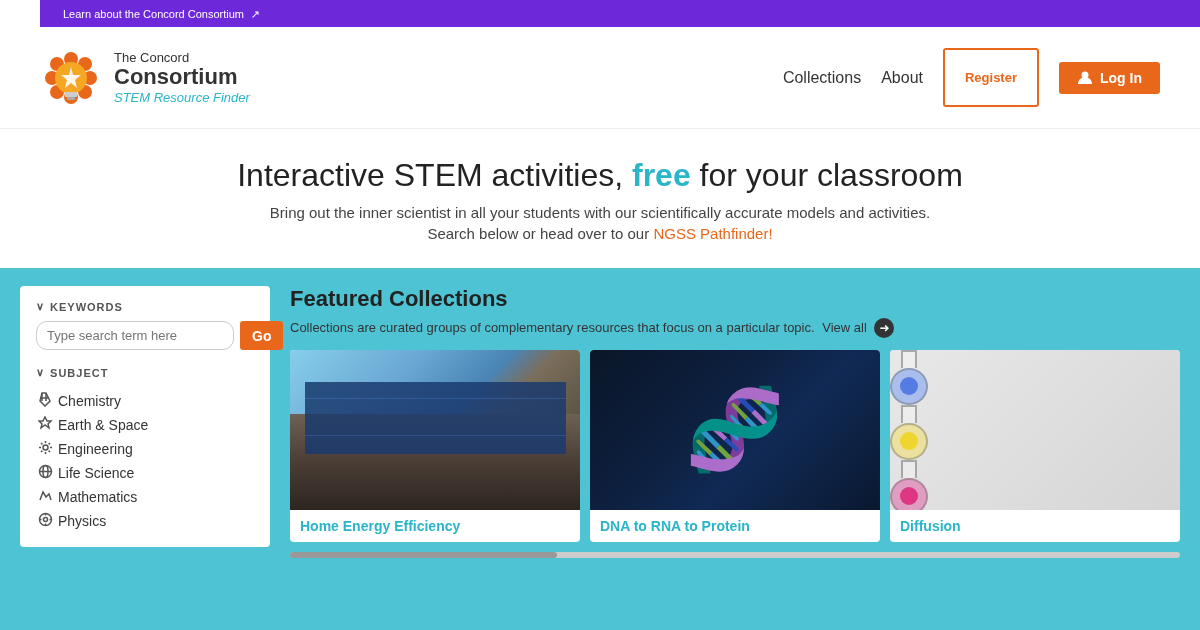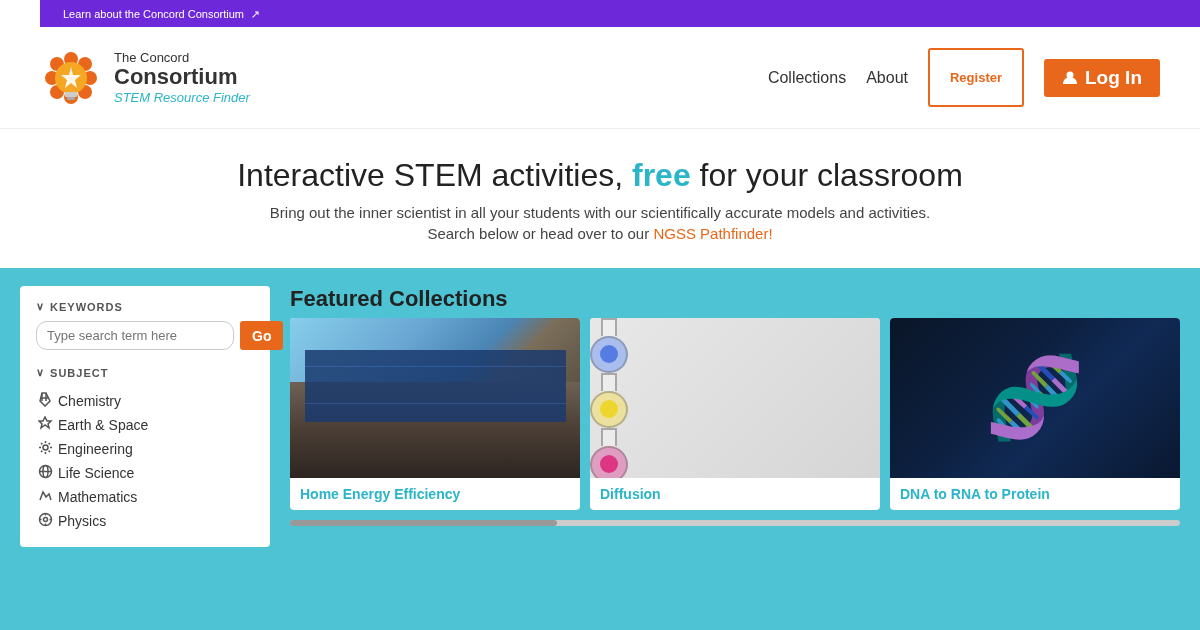--- a/index.html
+++ b/index.html
@@ -70,21 +70,21 @@
       font-size: 13px;
       font-weight: bold;
       cursor: pointer;
       border-radius: 3px;
     }
     .btn-login {
       background: #e8671a;
       color: #fff;
       border: none;
       padding: 8px 18px;
-      font-size: 19px;
+      font-size: 14px;
       font-weight: bold;
       cursor: pointer;
       border-radius: 3px;
       display: flex;
       align-items: center;
       gap: 7px;
     }
 
     
     .hero {
@@ -477,44 +477,51 @@
             </svg></span>
           <span>Physics</span>
         </li>
       </ul>
   </div>
 
   <div class="featured-area">
     <div class="featured-header">
       <span class="featured-title">Featured Collections</span>
     </div>
+    <p class="featured-desc">
+      <span>Collections are curated groups of complementary resources that focus on a particular topic.</span>
+      <span style="cursor:pointer;margin-left:4px;">
+        <span>View all</span>
+        <span class="view-all-circle">➜</span>
+      </span>
+    </p>
     <div class="collections-grid" id="collections-grid">
     <div class="collection-card">
           <div class="card-img img-solar" style="height:160px;"></div>
           <div class="collection-name">Home Energy Efficiency</div>
+        </div>
+        <div class="collection-card">
+          <div class="card-img img-dna" style="height:160px;"></div>
+          <div class="collection-name">DNA to RNA to Protein</div>
         </div>
         <div class="collection-card">
           <div class="card-img img-diffusion" style="height:160px;">
         <div class="flask flask-1">
           <div class="flask-neck"></div>
           <div class="flask-body"></div>
         </div>
         <div class="flask flask-2">
           <div class="flask-neck"></div>
           <div class="flask-body"></div>
         </div>
         <div class="flask flask-3">
           <div class="flask-neck"></div>
           <div class="flask-body"></div>
         </div>
       </div>
           <div class="collection-name">Diffusion</div>
         </div>
-        <div class="collection-card">
-          <div class="card-img img-dna" style="height:160px;"></div>
-          <div class="collection-name">DNA to RNA to Protein</div>
-        </div>
       </div>
     <div class="scroll-indicator">
       <div class="scroll-thumb"></div>
     </div>
   </div>
 </div>
 
 </body></html>

